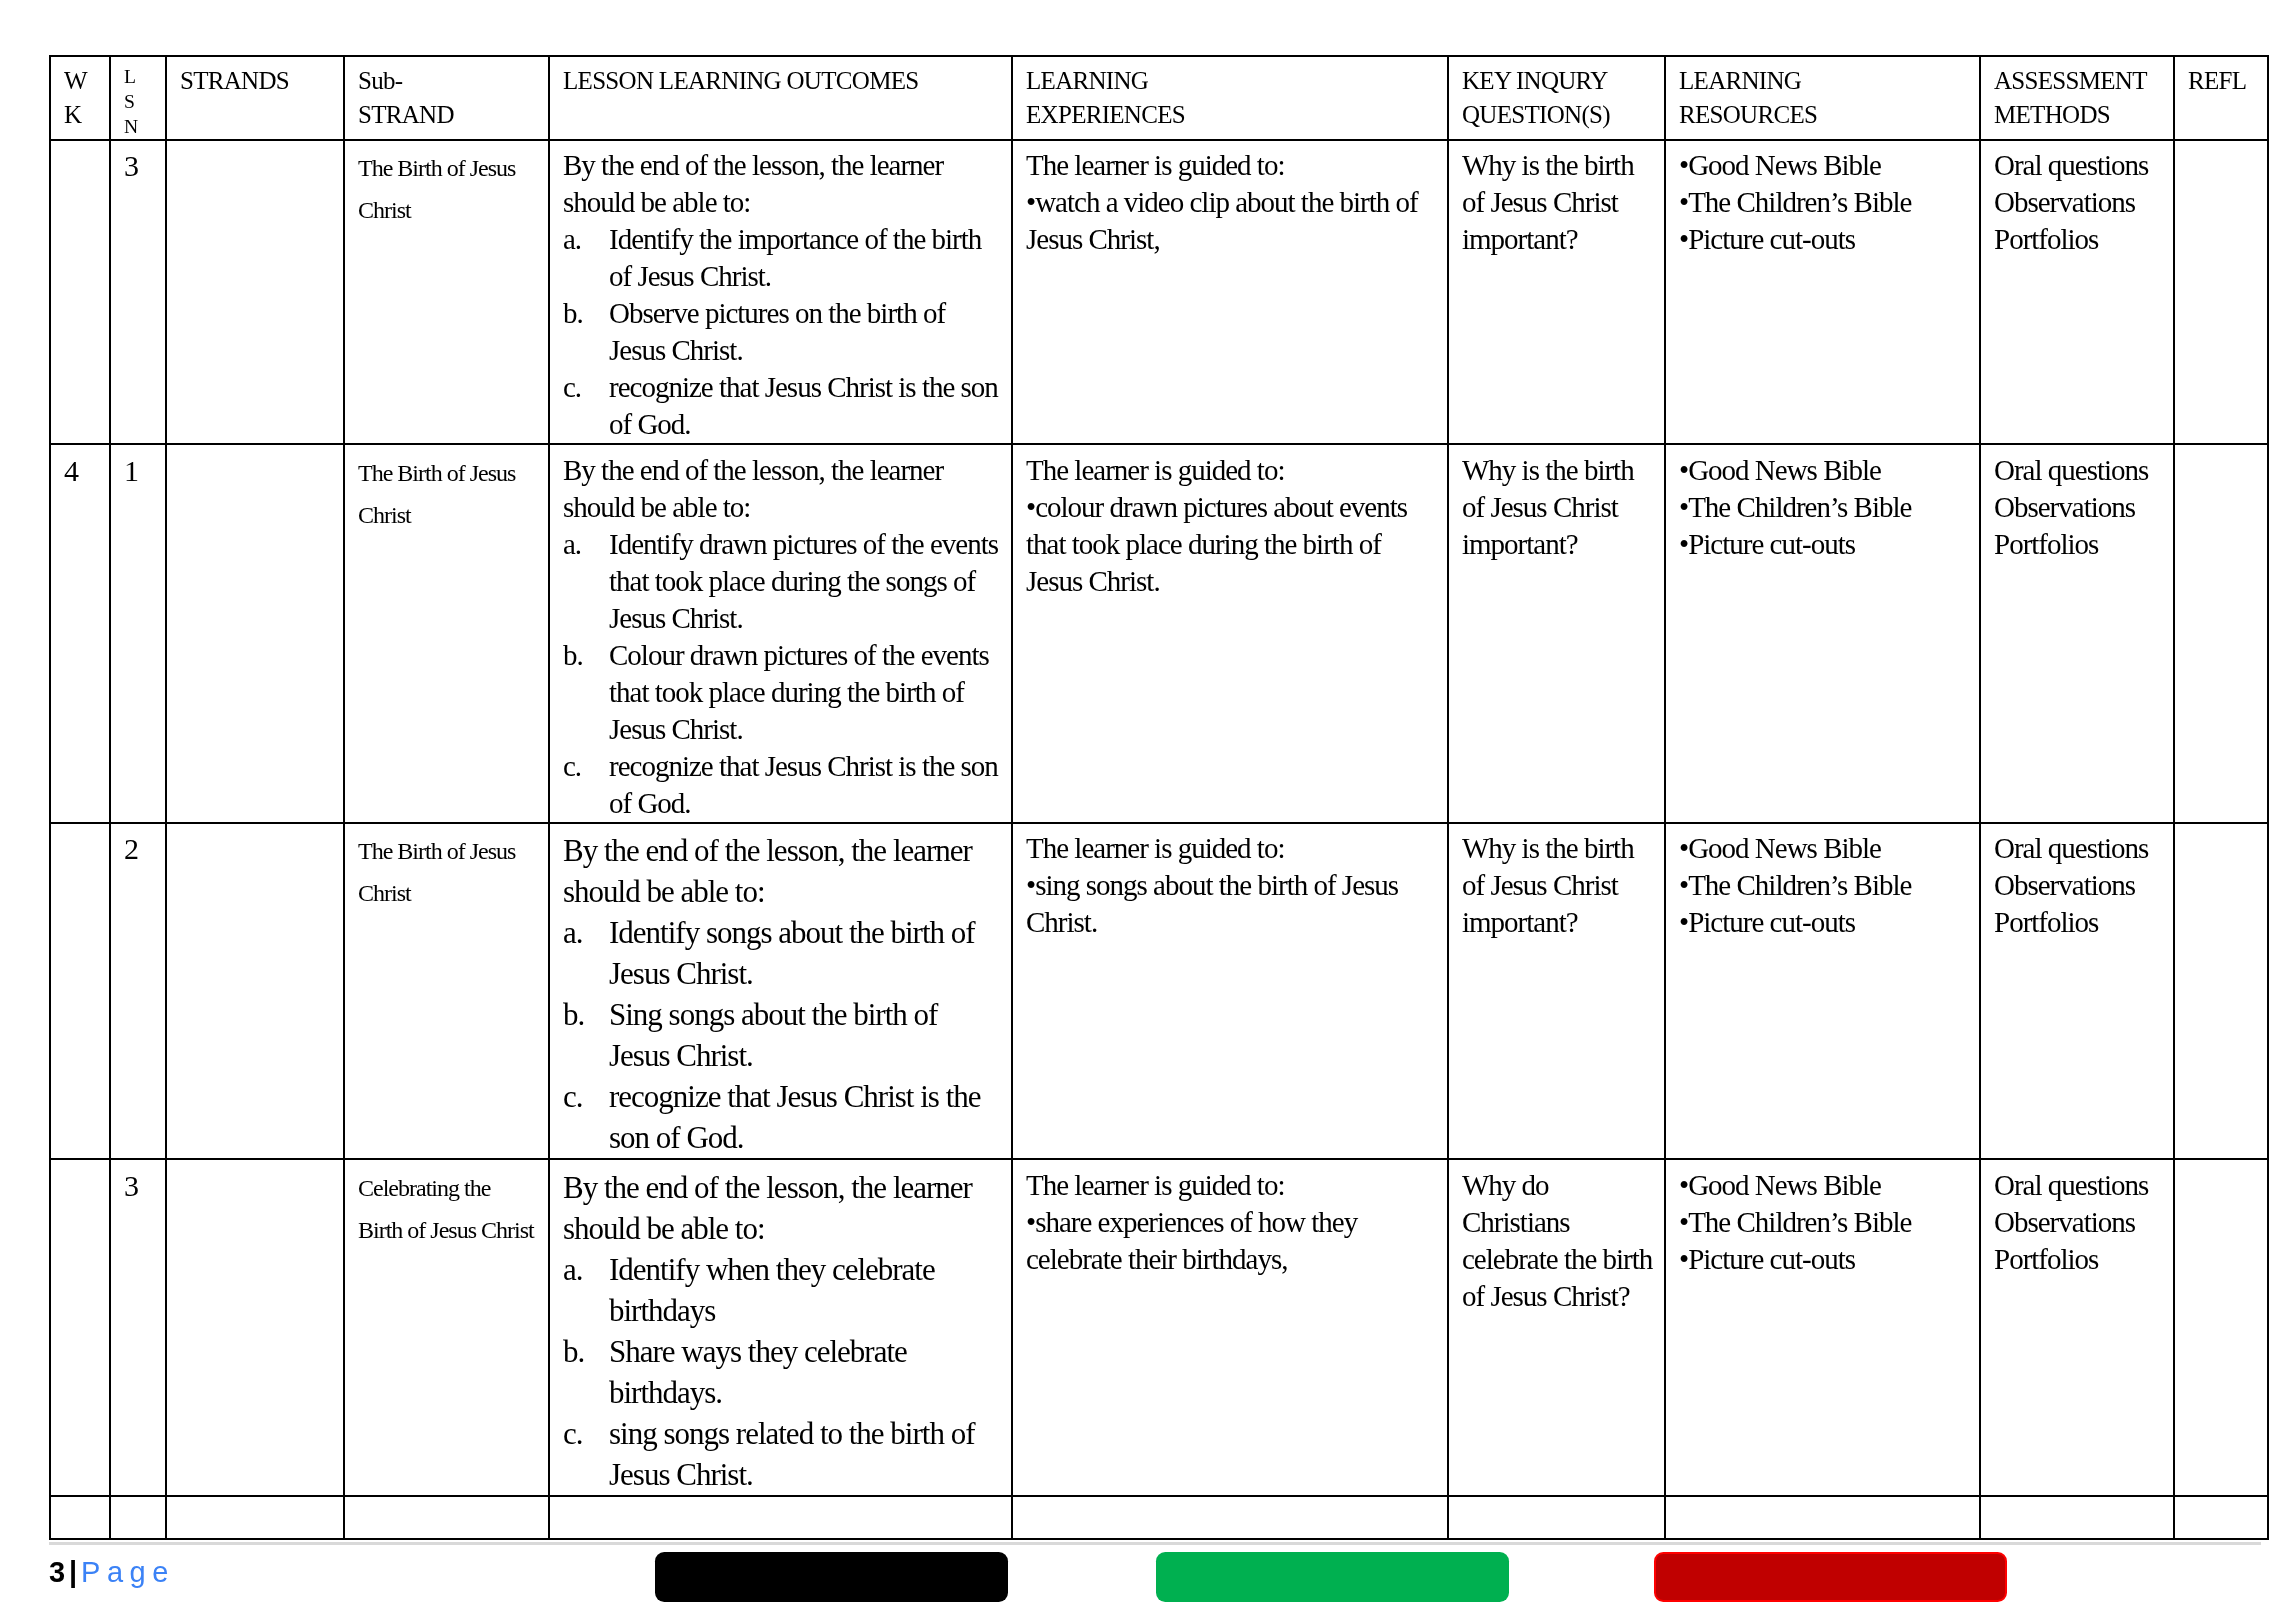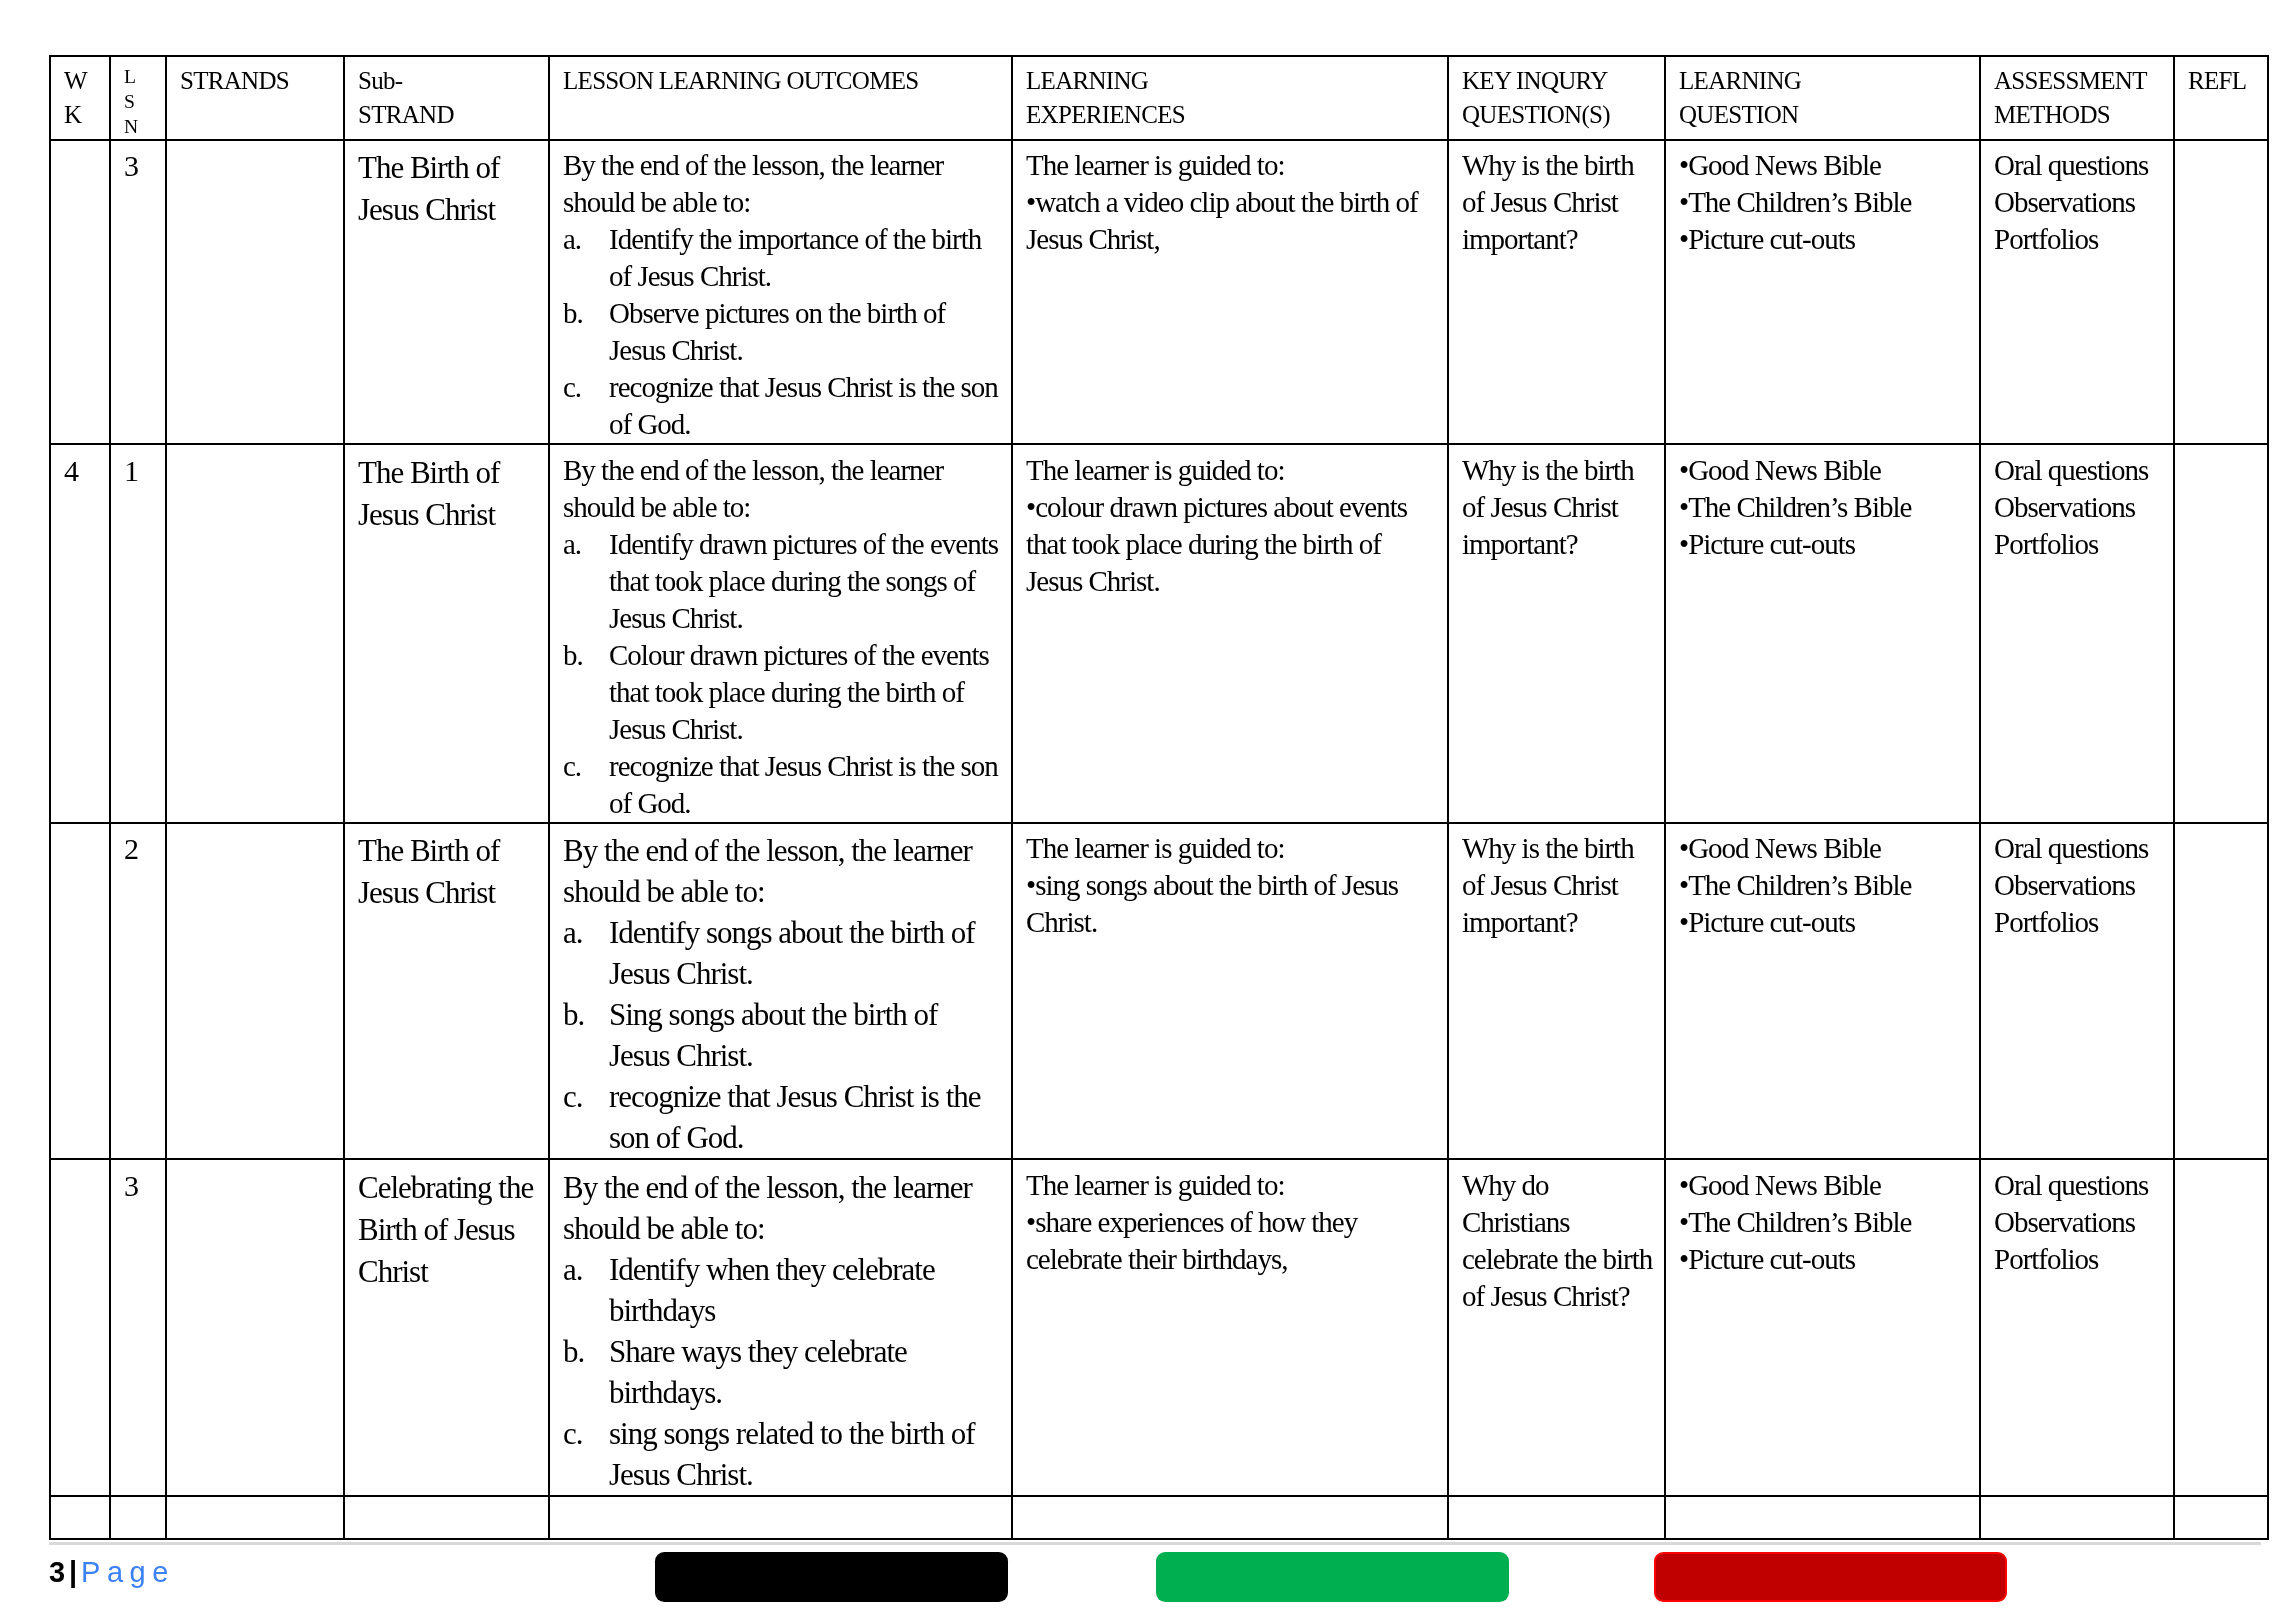--- a/index.html
+++ b/index.html
@@ -7,21 +7,21 @@
          font-family:"Liberation Serif", "DejaVu Serif", serif; color:#000; }
   .page { position:absolute; left:0; top:6px; width:2295px; height:1623px; }
   table.scheme { position:absolute; left:49px; top:49px; border-collapse:collapse; table-layout:fixed; width:2219px; }
   table.scheme td, table.scheme th { border:2px solid #000; vertical-align:top; padding:6.5px 9.2px 0 13px; text-align:left; font-weight:normal; overflow:hidden; }
   th { font-size:25px; line-height:34px; letter-spacing:-0.7px; }
   th.narrow { padding:2.6px 3.9px 0 3.9px; text-align:center; }
   th.lsn { font-size:19.6px; line-height:25px; padding-top:0; }
   td { font-size:29px; line-height:37px; letter-spacing:-1px; }
   td.big { font-size:31px; line-height:41px; }
   td.num { text-align:center; padding:11.8px 2.6px 0 2.6px; font-size:30px; }
-  .sub { font-size:31px; line-height:42px; }
+  .sub { font-size:24px; line-height:42px; }
   ol.outcomes { list-style:none; margin:0; padding:0; }
   ol.outcomes li { position:relative; padding-left:46px; }
   ol.outcomes li .mk { position:absolute; left:0; top:0; }
   .bul::before { content:"\2022 "; }
   .resources div { padding-left:0; }
   tr.header-row { height:82px; }
   tr.r1 { height:302px; }
   tr.r2 { height:378px; }
   tr.r3 { height:329px; }
   tr.r4 { height:328px; }
@@ -67,21 +67,21 @@
       <th>
         <div>LEARNING</div>
         <div>EXPERIENCES</div>
       </th>
       <th>
         <div>KEY INQURY</div>
         <div>QUESTION(S)</div>
       </th>
       <th>
         <div>LEARNING</div>
-        <div>QUESTION</div>
+        <div>RESOURCES</div>
       </th>
       <th>
         <div>ASSESSMENT</div>
         <div>METHODS</div>
       </th>
       <th>REFL</th>
     </tr>
 
     <tr class="r1">
       <td class="num"></td>

